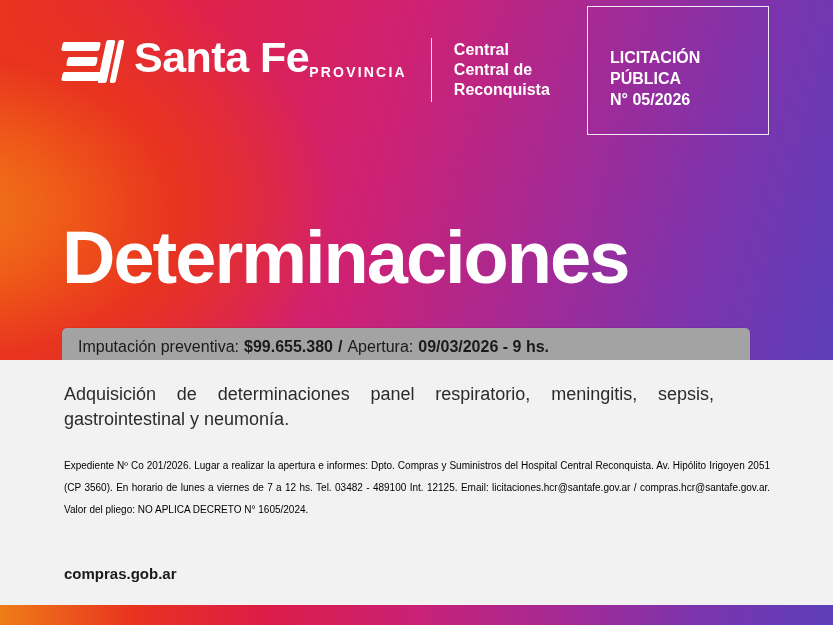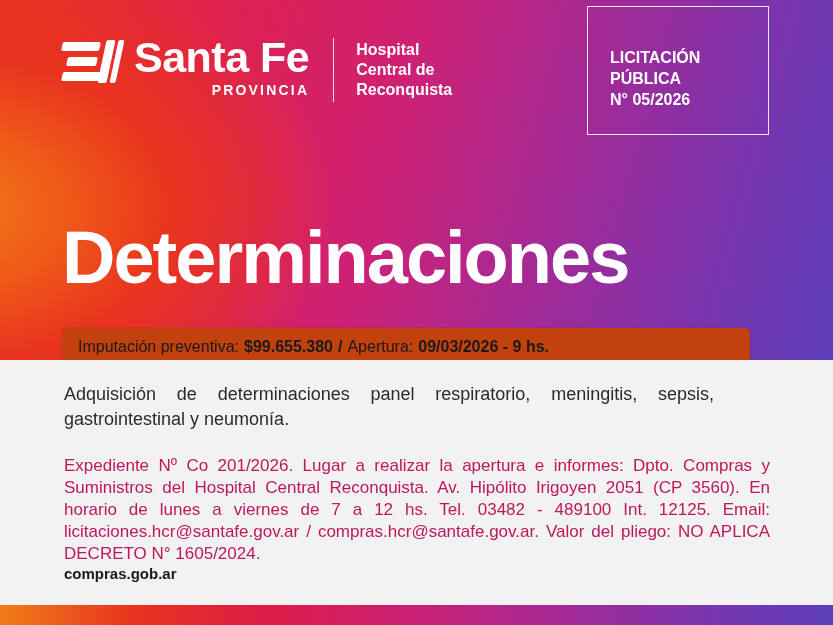--- a/index.html
+++ b/index.html
@@ -47,21 +47,21 @@
     display: block;
     background: #ffffff;
     border-radius: 2px;
   }
   .sf-mark .b1 { left: 0;  top: 2px;  width: 38px; height: 9px; transform: skewX(-12deg); }
   .sf-mark .b2 { left: 5px;top: 17px; width: 30px; height: 9px; transform: skewX(-12deg); }
   .sf-mark .b3 { left: 0;  top: 32px; width: 38px; height: 9px; transform: skewX(-12deg); }
   .sf-mark .v1 { left: 40px; top: 0px;  width: 9px;  height: 43px; transform: skewX(-12deg); }
   .sf-mark .v2 { left: 52px; top: 0px;  width: 6px;  height: 43px; transform: skewX(-12deg); }
 
-  .wordmark { display: flex; flex-direction: column; }
+  .wordmark { display: flex; }
   .wordmark .name {
     font-size: 43px;
     font-weight: bold;
     color: #ffffff;
     letter-spacing: -0.5px;
     line-height: 46px;
   }
   .wordmark .prov {
     align-self: flex-end;
     font-size: 14px;
@@ -113,21 +113,21 @@
     line-height: 80px;
   }
 
   
   .highlight-bar {
     position: absolute;
     left: 62px;
     top: 328px;
     width: 688px;
     height: 38px;
-    background: #c2410c;
+    background: #a3a3a3;
     border-radius: 5px;
     display: flex;
     align-items: center;
     padding: 0 16px;
     font-size: 16px;
     color: #1a1a1a;
     white-space: nowrap;
     box-shadow: 0 0 0 1px rgba(0,0,0,0.05);
   }
   .highlight-bar b { font-weight: bold; }
@@ -149,23 +149,23 @@
     font-size: 18px;
     line-height: 25px;
     color: #2b2b2b;
     text-align: justify;
   }
   .detail {
     position: absolute;
     left: 64px;
     top: 95px;
     width: 706px;
-    font-size: 17px;
+    font-size: 10px;
     line-height: 22px;
-    color: #be185d;
+    color: #000000;
     text-align: justify;
   }
   .site {
     position: absolute;
     left: 64px;
     top: 205px;
     font-size: 15px;
     font-weight: bold;
     color: #1a1a1a;
   }
@@ -194,21 +194,21 @@
           <span class="b3"></span>
         <span class="v1"></span>
           <span class="v2"></span>
       </div>
       <div class="wordmark">
         <div class="name">Santa Fe</div>
         <div class="prov">PROVINCIA</div>
       </div>
       <div class="divider-v"></div>
       <div class="org-name">
-        <div>Hospital</div>
+        <div>Central</div>
         <div>Central de</div>
         <div>Reconquista</div>
       </div>
     </div>
 
     <div class="lic-box">
       <div>LICITACIÓN</div>
       <div>PÚBLICA</div>
       <div>N° 05/2026</div>
     </div>

